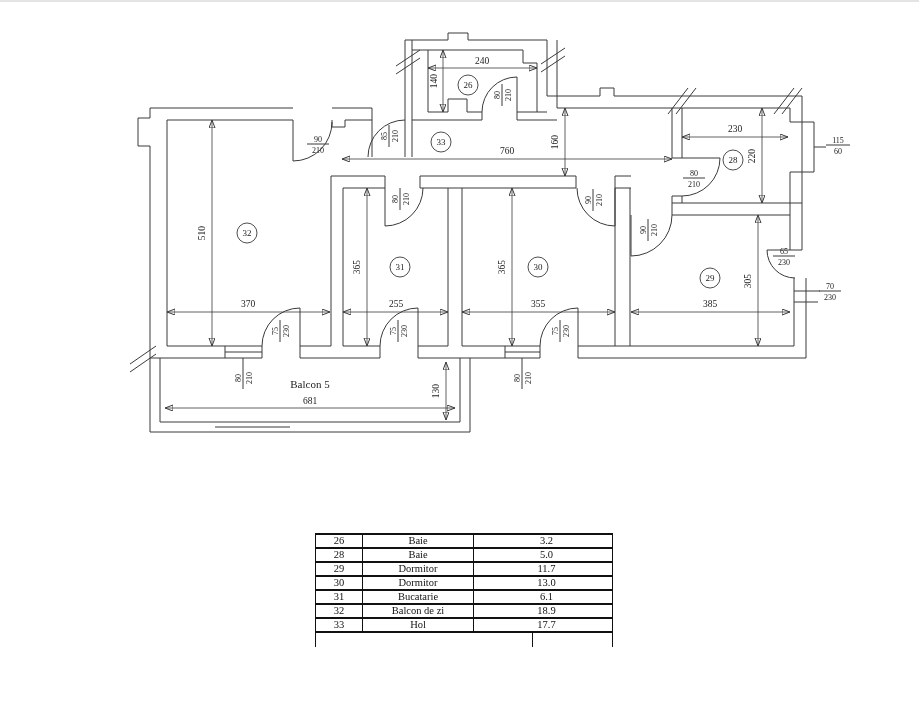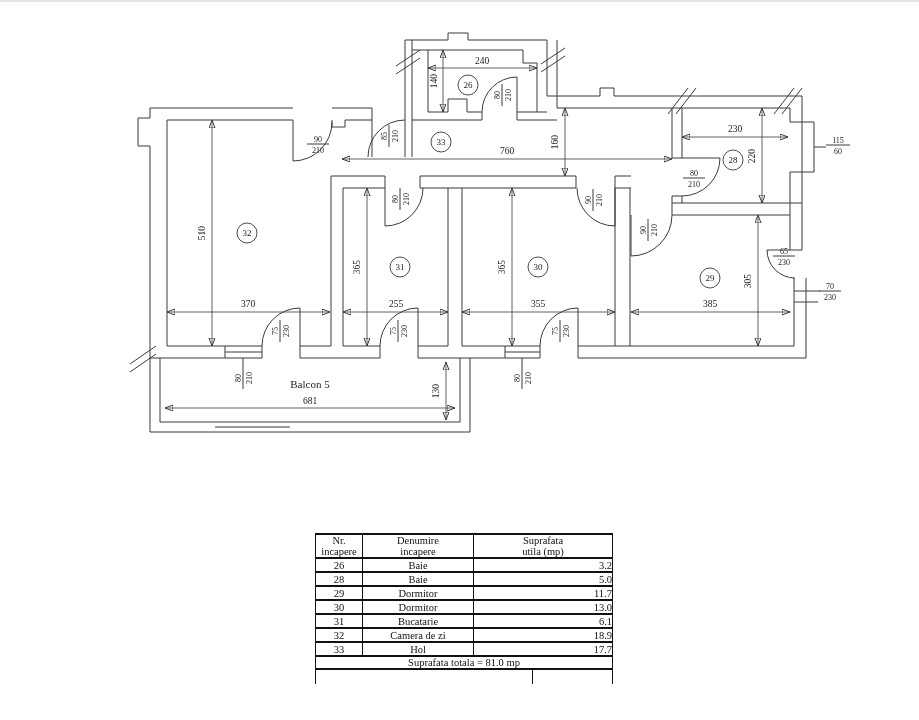--- a/index.html
+++ b/index.html
@@ -26,21 +26,21 @@
   }
   #floor-table td, #floor-table th{
     border-left:1px solid #111;border-right:1px solid #111;
     border-top:2px solid #111;border-bottom:2px solid #111;
     padding:0;text-align:center;font-weight:normal;overflow:hidden;
     line-height:1.05;vertical-align:middle;
   }
   #floor-table .hdr{height:24px;}
   #floor-table .r{height:14px;}
   #floor-table .s{height:12px;}
-  #floor-table .area{text-align:right;padding-left:7px;}
+  #floor-table .area{text-align:center;padding-left:7px;}
   #floor-table .partial{height:14px;position:relative;border-bottom:none;}
   #floor-table .partial .vdiv{position:absolute;left:216px;top:0;width:1px;height:100%;background:#111;}
 </style>
 </head>
 <body>
 
 <div id="scan-edge"></div>
 
 <svg id="plan-svg" width="919" height="720" viewBox="0 0 919 720">
   <defs>
@@ -265,34 +265,20 @@
   <text class="balcony" x="310" y="388">Balcon 5</text>
 </svg>
 
 <table id="floor-table">
   <colgroup>
       <col style="width:47px">
       <col style="width:111px">
       <col style="width:139px">
     </colgroup>
   <tbody>
-      <tr class="hdr">
-    <th>
-          <div>Nr.</div>
-          <div>incapere</div>
-        </th>
-    <th>
-          <div>Denumire</div>
-          <div>incapere</div>
-        </th>
-    <th>
-          <div>Suprafata</div>
-          <div>utila (mp)</div>
-        </th>
-  </tr>
   <tr class="r">
     <td>26</td>
     <td>Baie</td>
     <td class="area">3.2</td>
   </tr>
   <tr class="r">
     <td>28</td>
     <td>Baie</td>
     <td class="area">5.0</td>
   </tr>
@@ -306,30 +292,27 @@
     <td>Dormitor</td>
     <td class="area">13.0</td>
   </tr>
   <tr class="r">
     <td>31</td>
     <td>Bucatarie</td>
     <td class="area">6.1</td>
   </tr>
   <tr class="r">
     <td>32</td>
-    <td>Camera de zi</td>
+    <td>Balcon de zi</td>
     <td class="area">18.9</td>
   </tr>
   <tr class="r">
     <td>33</td>
     <td>Hol</td>
     <td class="area">17.7</td>
-  </tr>
-  <tr class="s">
-    <td colspan="3">Suprafata totala = 81.0 mp</td>
   </tr>
   <tr>
     <td class="partial" colspan="3">
           <span class="vdiv"></span>
         </td>
   </tr>
 </tbody>
   </table>
 
 </body></html>

